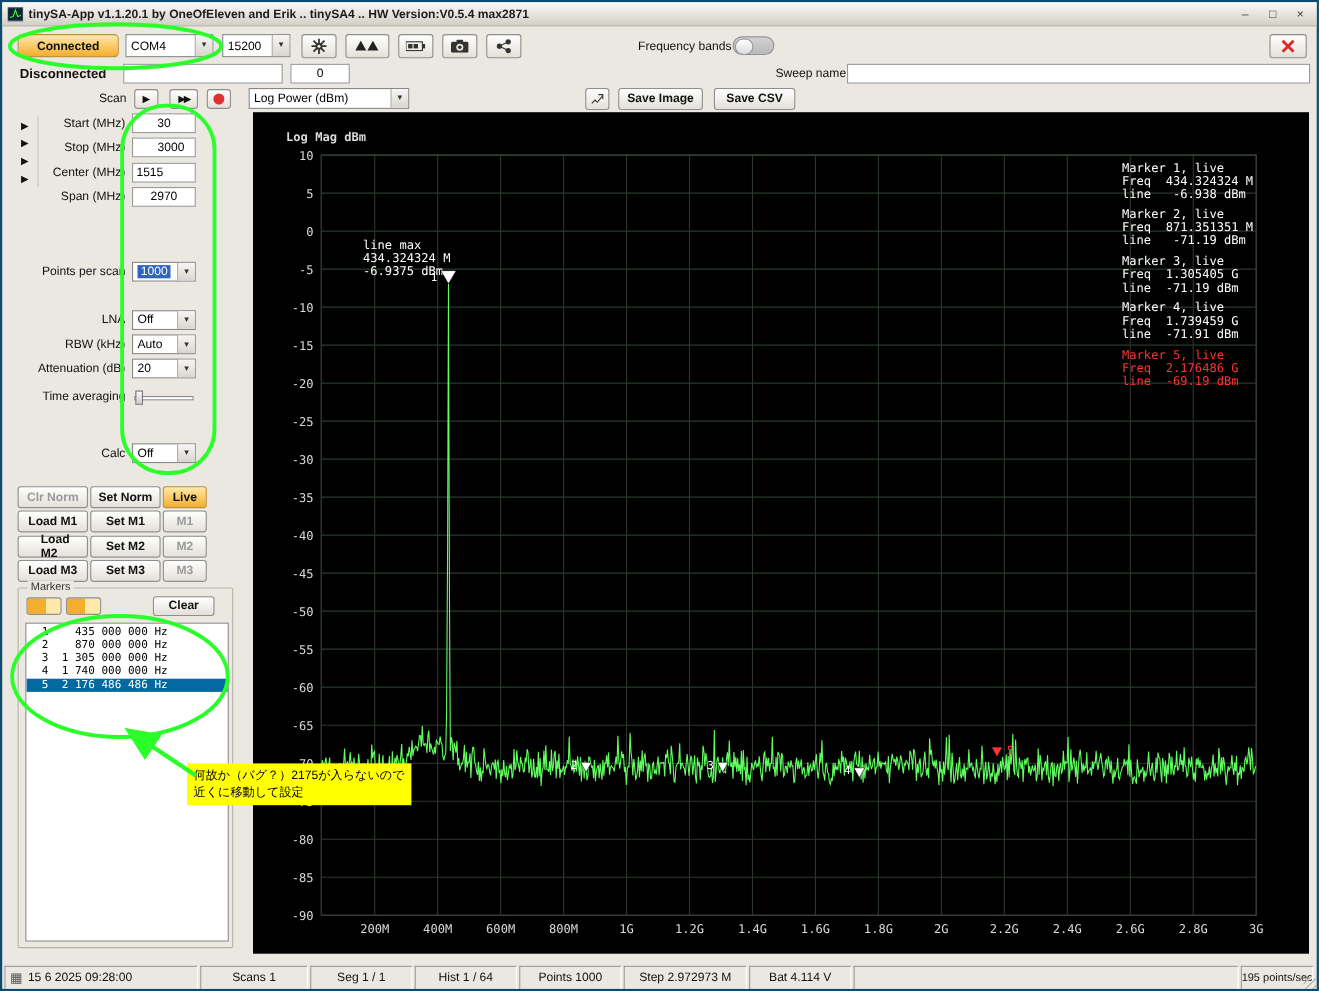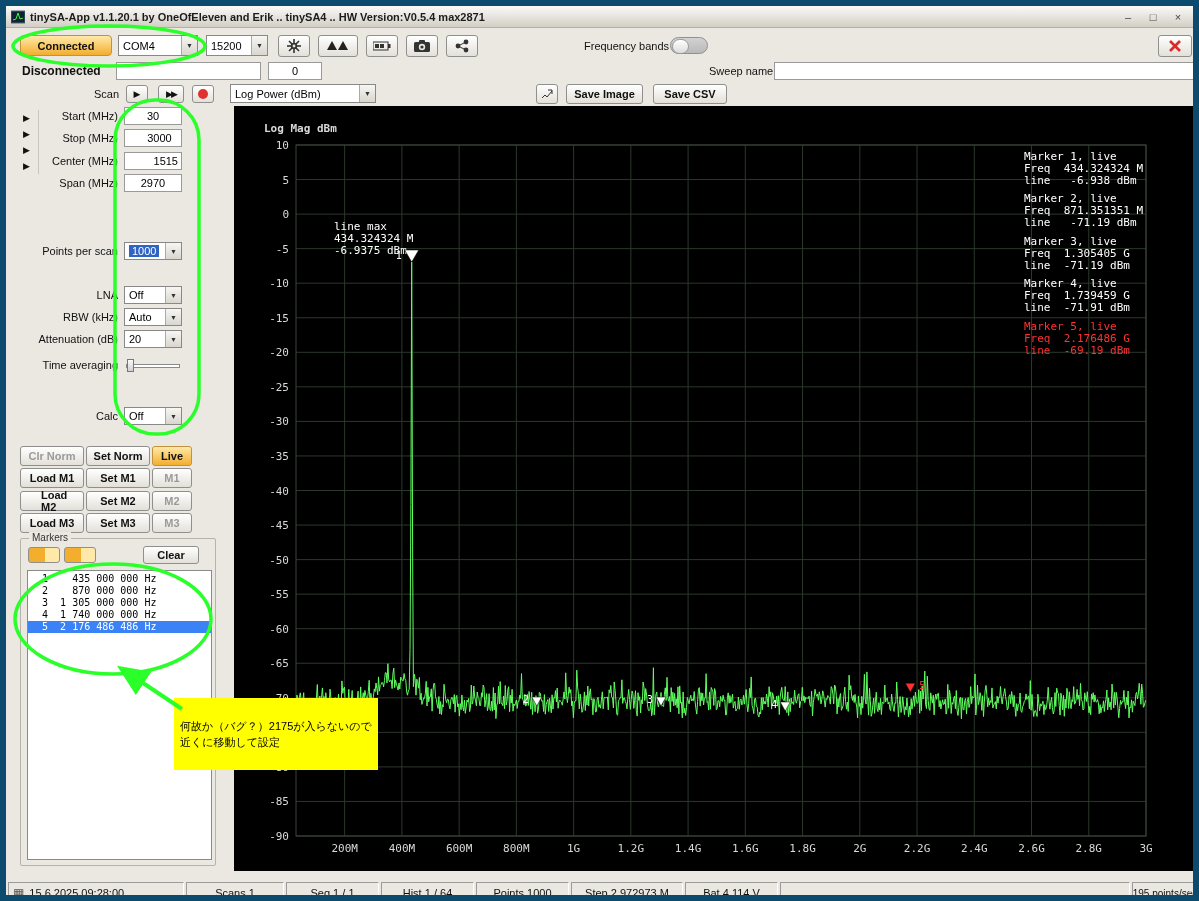--- a/index.html
+++ b/index.html
@@ -1,17 +1,17 @@
 <!DOCTYPE html>
 <html><head>
 <meta charset="utf-8">
 <style>
   html,body{margin:0;padding:0;background:#777;}
   .window{position:relative;width:1199px;height:901px;background:#ebe8e2;
-    font-family:"Liberation Sans",sans-serif;border:6px solid #0c4a6e;box-sizing:border-box;overflow:hidden;}
+    font-family:"Liberation Sans",sans-serif;border:2px solid #0c4a6e;box-sizing:border-box;overflow:hidden;}
   .a{position:absolute;box-sizing:border-box;}
   
   .titlebar{left:0;top:0;width:100%;height:22px;background:linear-gradient(#fbfaf8,#d3cfc6);
     border-bottom:1px solid #b3afa6;display:flex;align-items:center;padding:0 5px;gap:5px;}
   .titlebar .title{font-size:11px;font-weight:bold;color:#1c1c1c;flex:1;white-space:nowrap;overflow:hidden;}
   .winbtn{width:20px;height:16px;display:inline-flex;align-items:center;justify-content:center;
     font-size:11px;color:#444;}
   
   .btn{display:flex;align-items:center;justify-content:center;background:linear-gradient(#ffffff,#e3e0d8);
     border:1px solid #8f8f8f;border-radius:3px;font-size:11px;color:#111;cursor:default;}
@@ -25,22 +25,22 @@
   .combo.hl .val{background:#2f63c4;color:#fff;padding:0 3px;}
   input.field{position:absolute;background:#fff;border:1px solid #999;font-size:11px;
     font-family:"Liberation Sans",sans-serif;padding:1px 3px;box-sizing:border-box;}
   .lbl{font-size:11px;color:#111;white-space:nowrap;}
   .rlbl{text-align:right;}
   .fieldsetbox{border:1px solid #b6b3aa;border-radius:2px;}
   .legendlbl{position:absolute;top:-7px;left:8px;background:#ebe8e2;font-size:10px;padding:0 3px;color:#333;}
   .listbox{background:#fff;border:1px solid #8a8a8a;font-family:"DejaVu Sans Mono",monospace;
     font-size:10px;overflow:hidden;}
   .mrow{white-space:pre;line-height:12px;height:12px;padding-left:2px;color:#000;}
-  .mrow.sel{background:#3b82f6;color:#fff;}
-  .note{background:#ffff00;color:#000;font-size:11px;line-height:16px;padding:20px 6px;z-index:30;white-space:nowrap;}
+  .mrow.sel{background:#0369a1;color:#fff;}
+  .note{background:#ffff00;color:#000;font-size:11px;line-height:16px;padding:3px 6px;z-index:30;white-space:nowrap;}
   .chartpanel{left:228px;top:100px;width:960px;height:765px;background:#000;}
   .chartpanel svg{font-family:"DejaVu Sans Mono",monospace;}
   .sbseg{position:absolute;top:876px;height:22px;border:1px solid;border-color:#9b9b9b #ffffff #ffffff #9b9b9b;
     font-size:11px;display:flex;align-items:center;justify-content:center;color:#111;box-sizing:border-box;white-space:nowrap;}
   .overlaysvg{left:0;top:0;width:1199px;height:901px;pointer-events:none;z-index:40;}
   .anno{stroke:#2aff2a;stroke-width:3.5;fill:none;}
   .toggle{width:38px;height:17px;border-radius:9px;background:linear-gradient(#d2d2d2,#b9b9b9);
     border:1px solid #909090;position:relative;}
   .toggle .knob{position:absolute;left:1px;top:1px;width:15px;height:13px;border-radius:8px;
     background:linear-gradient(#ffffff,#dcdcdc);border:1px solid #9a9a9a;}
@@ -178,21 +178,21 @@
     <div class="expander">▶</div>
     <div class="expander">▶</div>
     <div class="expander">▶</div>
   </div>
 
   <div class="a lbl rlbl" style="left:0;top:104px;width:112px;">Start (MHz)</div>
   <input class="field" style="left: 118px; top: 101px; width: 58px; height: 18px; text-align: center;" value="30">
   <div class="a lbl rlbl" style="left:0;top:126px;width:112px;">Stop (MHz)</div>
   <input class="field" style="left: 118px; top: 123px; width: 58px; height: 18px; text-align: center; padding-left: 16px;" value="3000">
   <div class="a lbl rlbl" style="left:0;top:149px;width:112px;">Center (MHz)</div>
-  <input class="field" style="left: 118px; top: 146px; width: 58px; height: 18px; text-align: right;" value="1515">
+  <input class="field" style="left: 118px; top: 146px; width: 58px; height: 18px; text-align: left;" value="1515">
   <div class="a lbl rlbl" style="left:0;top:171px;width:112px;">Span (MHz)</div>
   <input class="field" style="left: 118px; top: 168px; width: 58px; height: 18px; text-align: center;" value="2970">
 
   <div class="a lbl rlbl" style="left:0;top:239px;width:112px;">Points per scan</div>
   <div class="a combo hl" style="left:118px;top:236px;width:58px;height:18px;">
     <span class="val">1000</span>
     <span class="arr">▼</span>
   </div>
 
   <div class="a lbl rlbl" style="left:0;top:283px;width:112px;">LNA</div>

